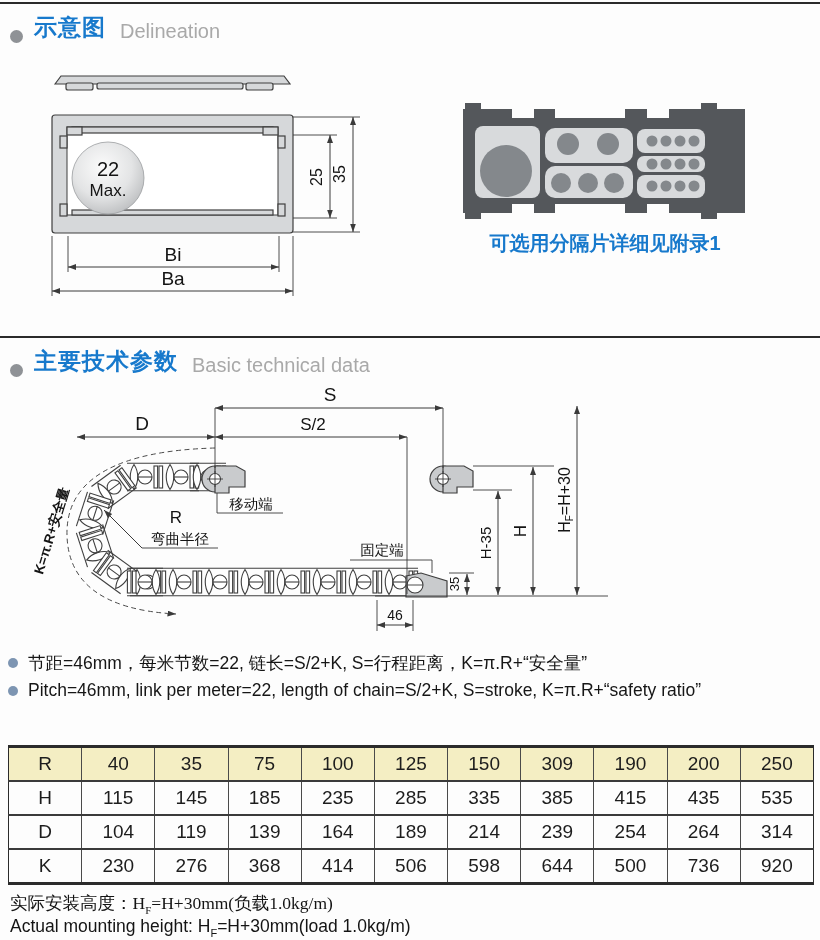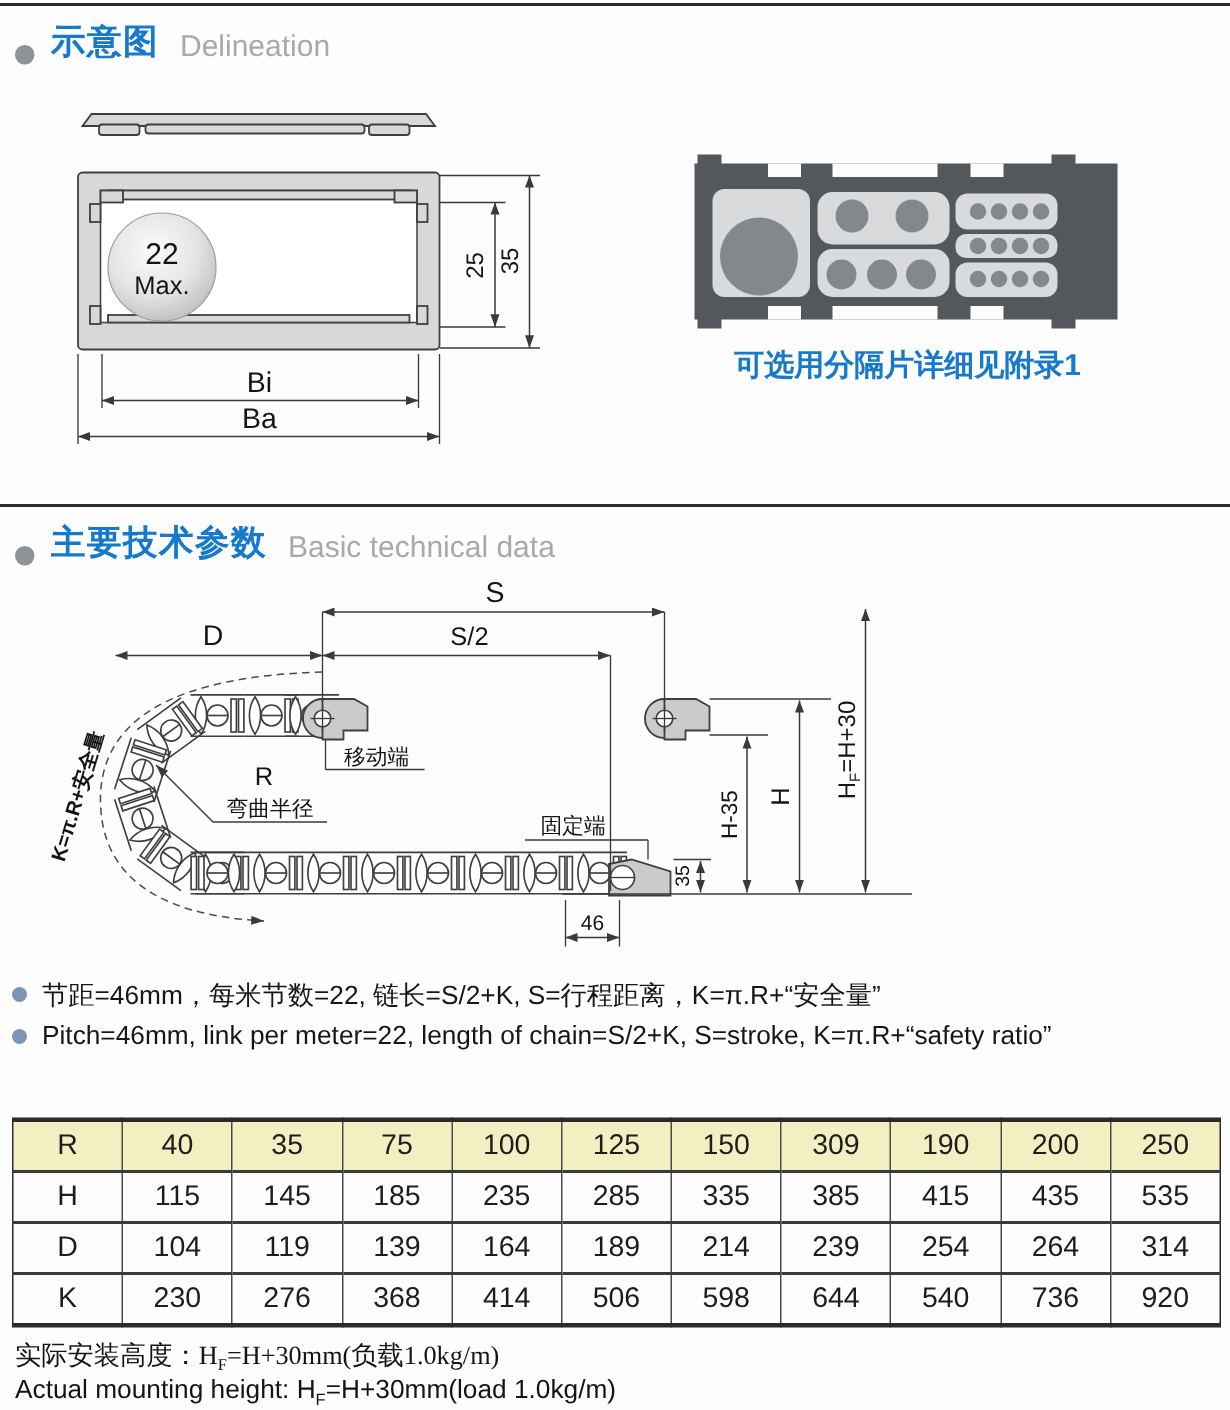--- a/index.html
+++ b/index.html
@@ -332,21 +332,21 @@
     </tr>
     <tr>
       <td>K</td>
       <td>230</td>
       <td>276</td>
       <td>368</td>
       <td>414</td>
       <td>506</td>
       <td>598</td>
       <td>644</td>
-      <td>540</td>
+      <td>500</td>
       <td>736</td>
       <td>920</td>
     </tr>
   </tbody>
     </table>
 
   <div class="footer-line" style="top:891px;font-family:Liberation Serif, serif;">
     <span>实际安装高度：H</span><sub>F</sub><span>=H+30mm(负载1.0kg/m)</span>
   </div>
   <div class="footer-line" style="top:916px;">

